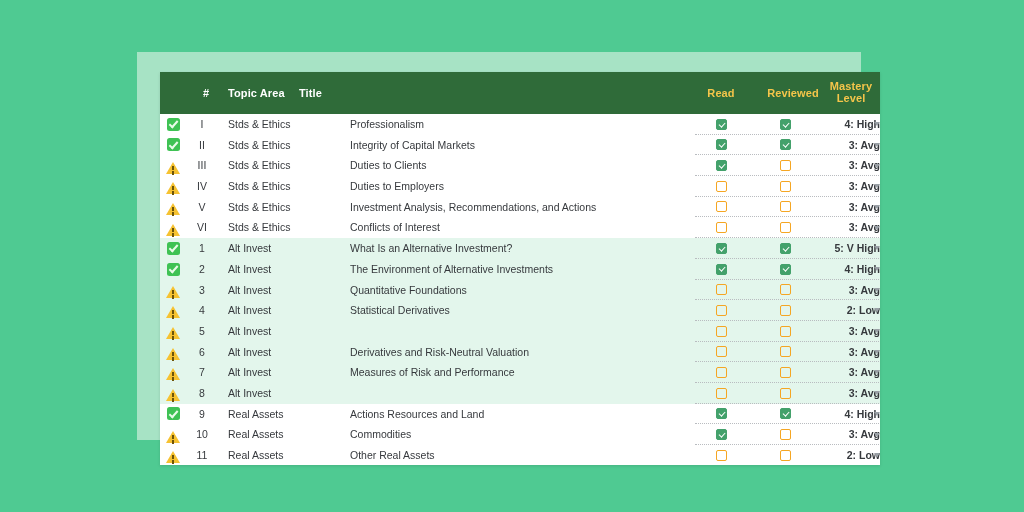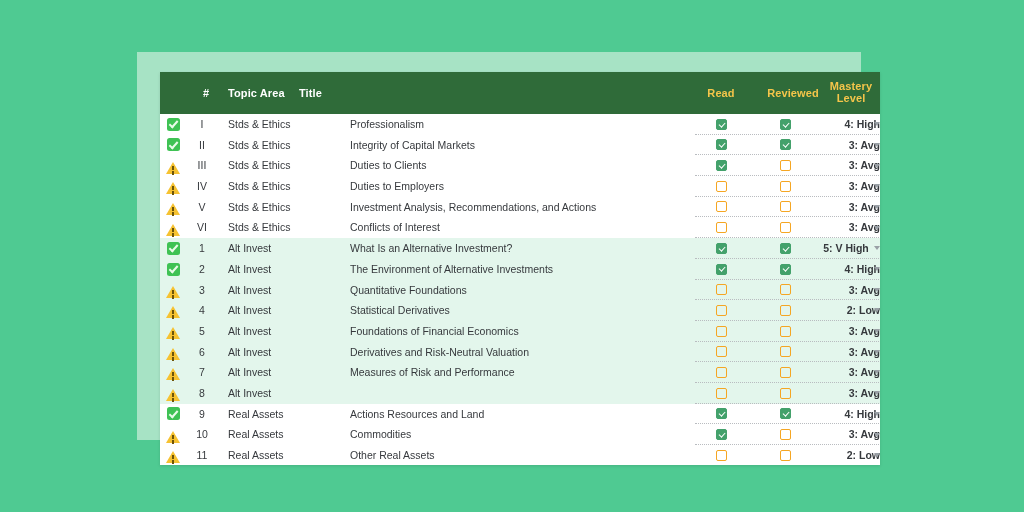--- a/index.html
+++ b/index.html
@@ -160,21 +160,21 @@
     border: solid #ffffff;
     border-width: 0 1.7px 1.7px 0;
     transform: rotate(42deg);
   }
   .cb-off {
     background: transparent;
     border: 1.6px solid #f5a623;
   }
 
   
-  .m-vhigh { color: #49b97a; text-align: center; }
+  .m-vhigh { color: #49b97a; }
   .m-high  { color: #49b97a; }
   .m-avg   { color: #f0a22e; text-align: right; }
   .m-low   { color: #e8577e; }
 
   .caret {
     display: inline-block;
     width: 0; height: 0;
     border-left: 3.5px solid transparent;
     border-right: 3.5px solid transparent;
     border-top: 4px solid #9aa0a6;
@@ -312,21 +312,20 @@
           <div class="c c-read"><span class="cb cb-off"></span></div>
           <div class="c c-reviewed"><span class="cb cb-off"></span></div>
           <div class="c c-mastery m-low">2: Low</div>
           <div class="c c-caret"><span class="caret"></span></div>
           <div class="sep"></div>
         </div>
         <div class="row tint-green">
           <div class="c c-status"><span class="ico ico-warn"></span></div>
           <div class="c c-num">5</div>
           <div class="c c-topic">Alt Invest</div>
-          <div class="c c-title">Foundations of Financial Economics</div>
           <div class="c c-read"><span class="cb cb-off"></span></div>
           <div class="c c-reviewed"><span class="cb cb-off"></span></div>
           <div class="c c-mastery m-avg">3: Avg</div>
           <div class="c c-caret"><span class="caret"></span></div>
           <div class="sep"></div>
         </div>
         <div class="row tint-green">
           <div class="c c-status"><span class="ico ico-warn"></span></div>
           <div class="c c-num">6</div>
           <div class="c c-topic">Alt Invest</div>

